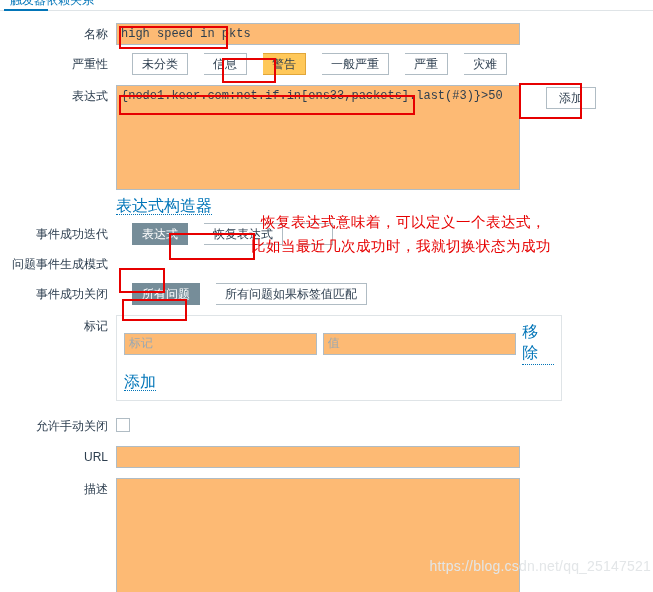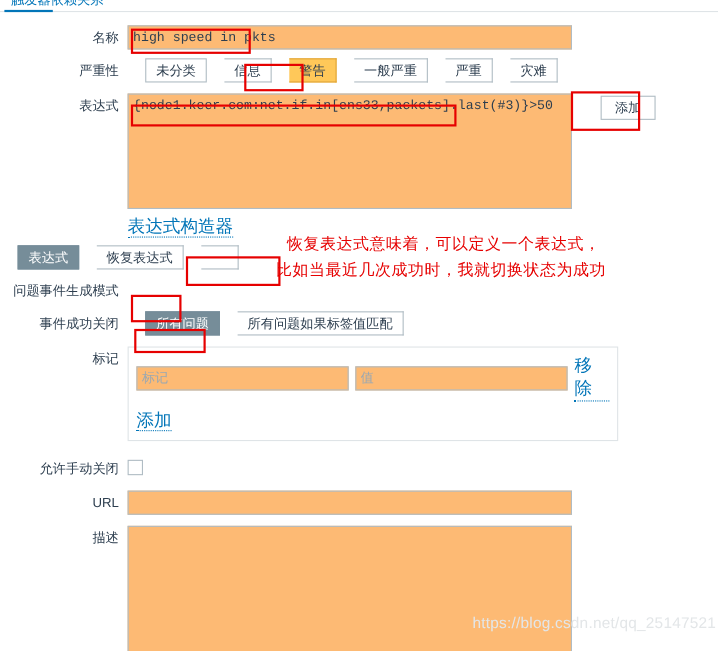--- a/index.html
+++ b/index.html
@@ -230,20 +230,21 @@
   </div>
 
   <div class="row" style="margin-top:-2px;margin-bottom:6px;">
     <div class="lbl"></div>
     <div class="fld">
       <a class="lnk">表达式构造器</a>
     </div>
   </div>
 
   <div class="row" style="margin-top:6px;">
+    <div class="lbl">事件成功迭代</div>
     <div class="fld">
       <div class="btngroup">
         <button class="seg sel-gray">表达式</button>
         <button class="seg">恢复表达式</button>
         <button class="seg" style="width:34px;padding:0;"></button>
       </div>
     </div>
   </div>
 
   <div class="row" style="margin-top:6px;">

